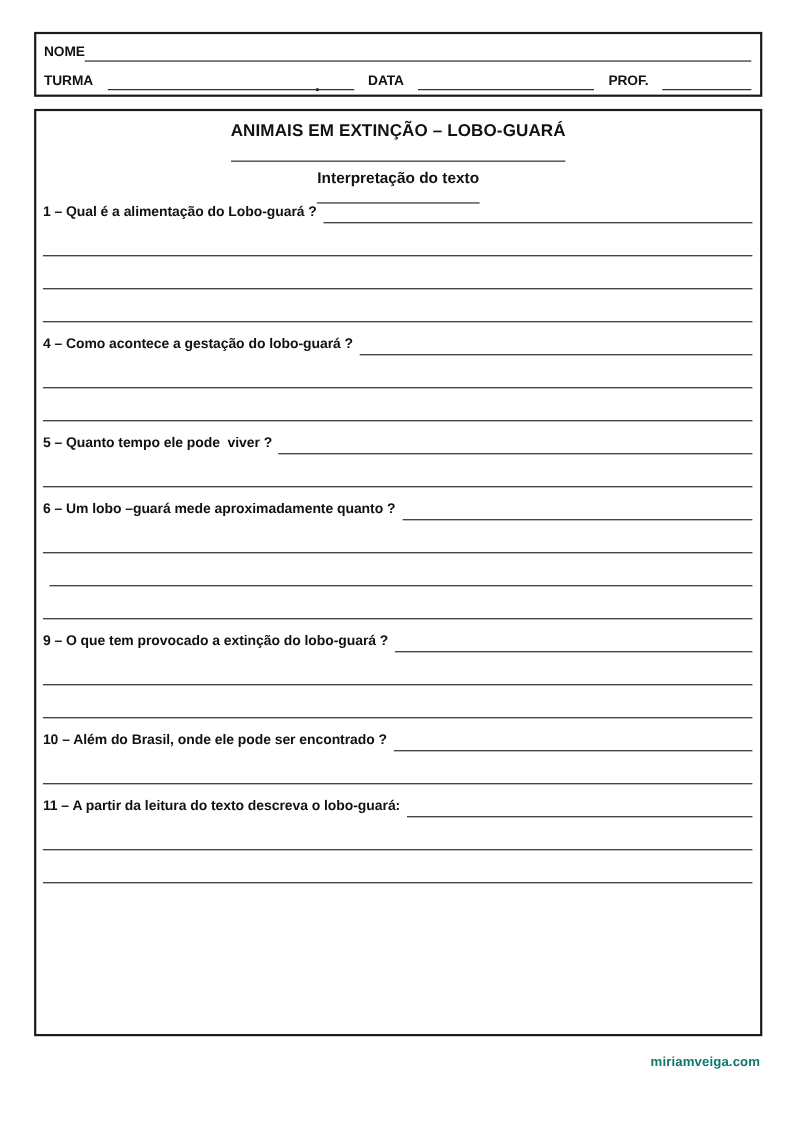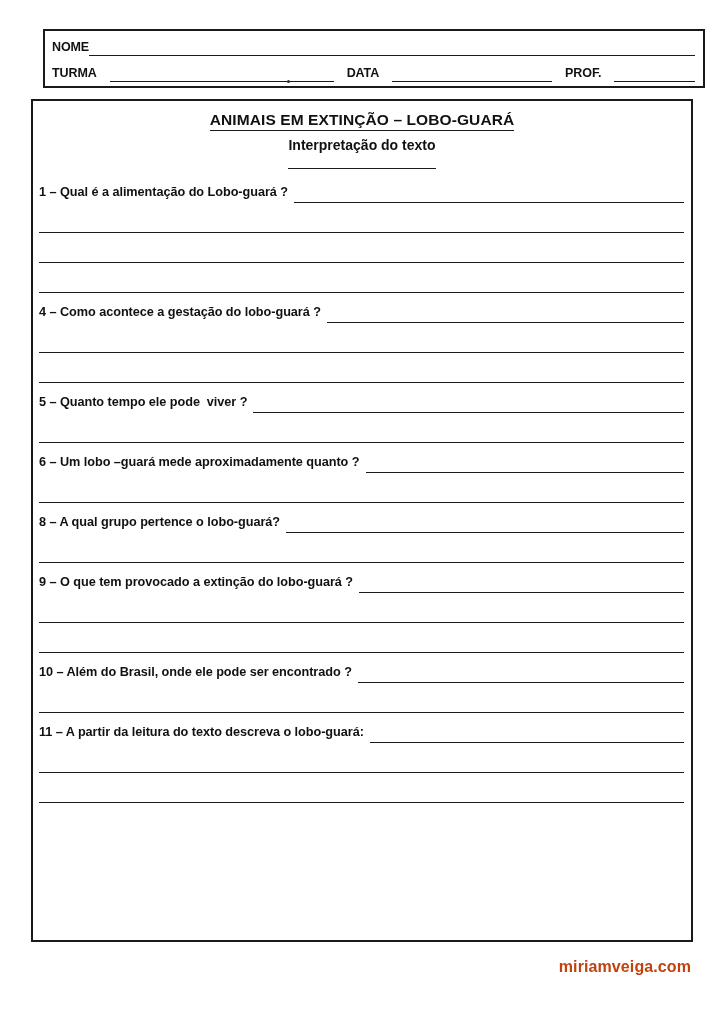--- a/index.html
+++ b/index.html
@@ -19,21 +19,20 @@
   
   .header-box {
     position: absolute;
     left: 31px;
     top: 29px;
     width: 662px;
     height: 59px;
     border: 2px solid #1a1a1a;
     box-sizing: border-box;
     background: #fff;
-    margin-left: 12px;
   }
   .id-row {
     position: absolute;
     left: 7px;
     right: 8px;
     display: flex;
     align-items: flex-end;
     font-size: 12.5px;
     font-weight: bold;
     letter-spacing: -0.1px;
@@ -86,21 +85,21 @@
     right: 0;
     top: 9px;
     text-align: center;
   }
   .title-main {
     font-size: 15.5px;
     font-weight: bold;
     letter-spacing: 0.1px;
     display: inline-block;
     border-bottom: 1.6px solid #1a1a1a;
-    padding-bottom: 1px;
+    padding-bottom: 17px;
     line-height: 19px;
   }
   .title-sub {
     font-size: 14px;
     font-weight: bold;
     display: inline-block;
     border-bottom: 1.4px solid #1a1a1a;
     padding-bottom: 14px;
     line-height: 18px;
     margin-top: 5px;
@@ -143,23 +142,23 @@
     height: 30px;
     box-sizing: border-box;
     border-bottom: 1.5px solid #1a1a1a;
   }
 
   
   .footer-credit {
     position: absolute;
     right: 33px;
     top: 958px;
-    font-size: 16px;
-    font-weight: bold;
-    color: #c2410c;
+    font-size: 12px;
+    font-weight: bold;
+    color: #0f766e;
     letter-spacing: 0.1px;
   }
 </style>
 </head>
 <body>
 
 <div class="header-box">
 
   <div class="id-row row-nome">
     <span class="id-label">NOME</span>
@@ -214,21 +213,20 @@
       </div>
       <div class="question-block">
         <div class="q-row">
           <span class="q-text">6 – Um lobo –guará mede aproximadamente quanto ?</span>
           <span class="q-tail-rule"></span>
         </div>
         <div class="answer-line"></div>
       </div>
       <div class="question-block">
         <div class="q-row">
-          <span class="q-text">8 – A qual grupo pertence o lobo-guará?</span>
           <span class="q-tail-rule"></span>
         </div>
         <div class="answer-line"></div>
       </div>
       <div class="question-block">
         <div class="q-row">
           <span class="q-text">9 – O que tem provocado a extinção do lobo-guará ?</span>
           <span class="q-tail-rule"></span>
         </div>
         <div class="answer-line"></div>

